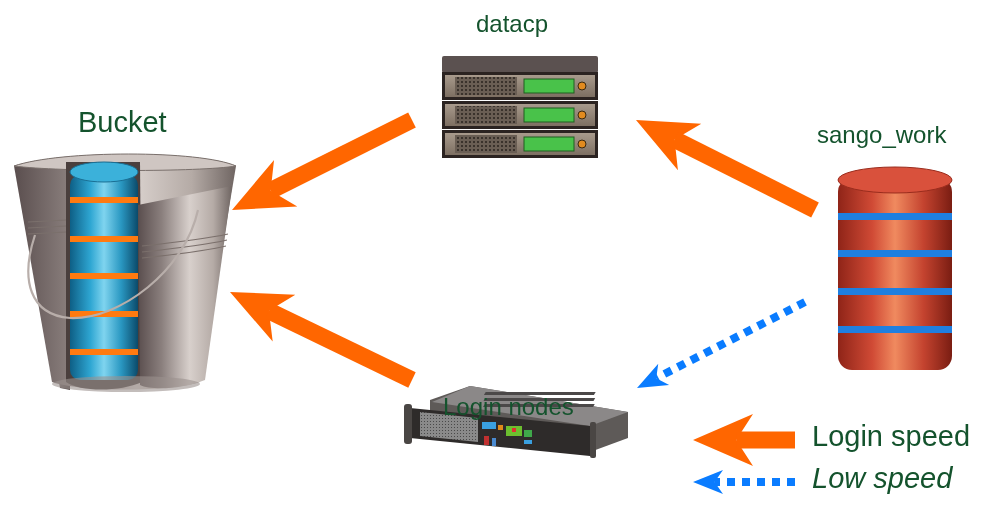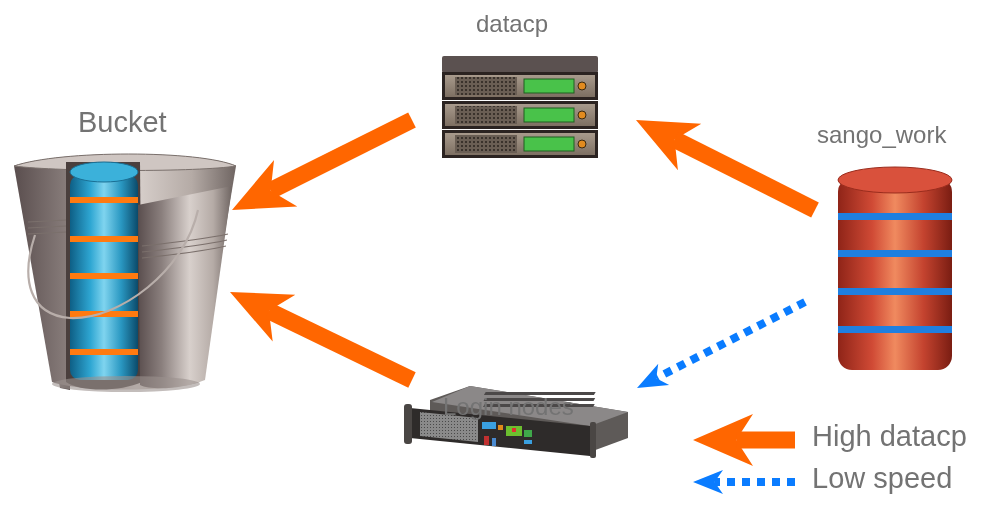--- a/index.html
+++ b/index.html
@@ -1,24 +1,24 @@
 <!DOCTYPE html>
 <html><head>
 <meta charset="utf-8">
 <style>
   html, body { margin: 0; padding: 0; background: #ffffff; }
   body { width: 987px; height: 514px; position: relative; overflow: hidden;
          font-family: "Liberation Sans", "DejaVu Sans", sans-serif; }
-  .label { position: absolute; color: #737373; white-space: nowrap; }
+  .label { position: absolute; color: #14532d; white-space: nowrap; }
   #lbl-datacp { left: 476px; top: 10px; font-size: 24px; }
   #lbl-bucket { left: 78px; top: 106px; font-size: 29px; }
   #lbl-sango { left: 817px; top: 121px; font-size: 24px; }
   #lbl-login { left: 443px; top: 354px; font-size: 24px; margin-top: 39px; }
   #lbl-high { left: 812px; top: 420px; font-size: 29px; }
-  #lbl-low { left: 812px; top: 462px; font-size: 29px; }
+  #lbl-low { left: 812px; top: 462px; font-size: 29px; font-style: italic; }
   svg.layer { position: absolute; left: 0; top: 0; }
 </style>
 </head>
 <body>
 
 <svg class="layer" width="987" height="514" viewBox="0 0 987 514">
   <defs>
     <linearGradient id="steel" x1="0" x2="1" y1="0" y2="0">
       <stop offset="0" stop-color="#5a4e4e"></stop>
       <stop offset="0.25" stop-color="#8a7f7d"></stop>
@@ -177,14 +177,14 @@
         <path d="M693,482 L723,470 L714.6,482 L723,494 Z" fill="#0A7CFF"></path>
         <line x1="795" y1="482" x2="714.6" y2="482" stroke="#0A7CFF" stroke-width="8" stroke-dasharray="8 7"></line>
       </g>
     </g>
 </svg>
 
 <div class="label" id="lbl-datacp">datacp</div>
 <div class="label" id="lbl-bucket">Bucket</div>
 <div class="label" id="lbl-sango">sango_work</div>
 <div class="label" id="lbl-login">Login nodes</div>
-<div class="label" id="lbl-high">High datacp</div>
+<div class="label" id="lbl-high">Login speed</div>
 <div class="label" id="lbl-low">Low speed</div>
 
 </body></html>

